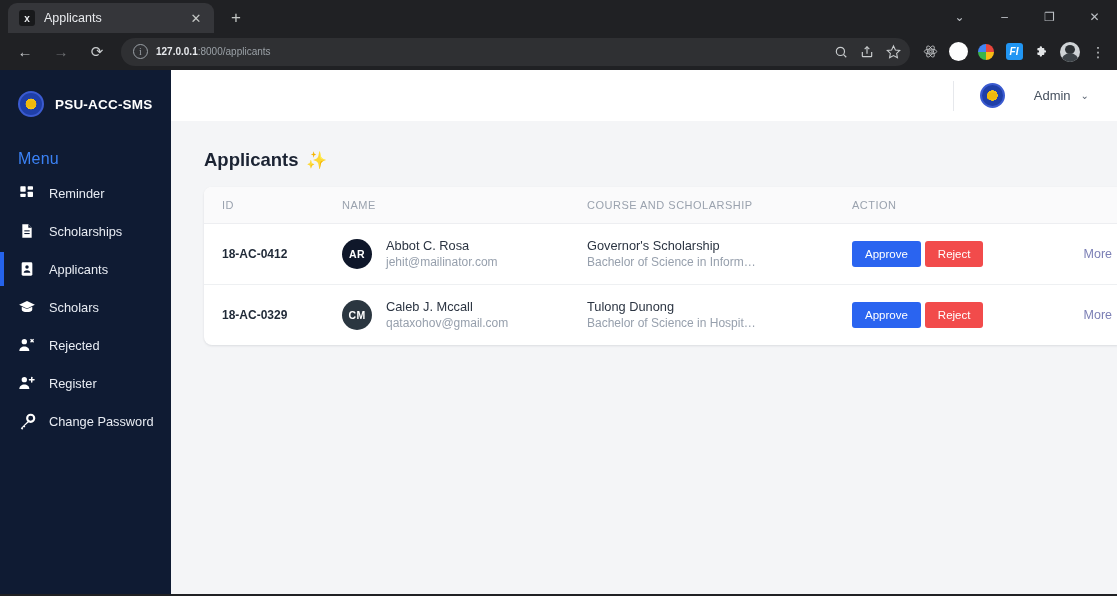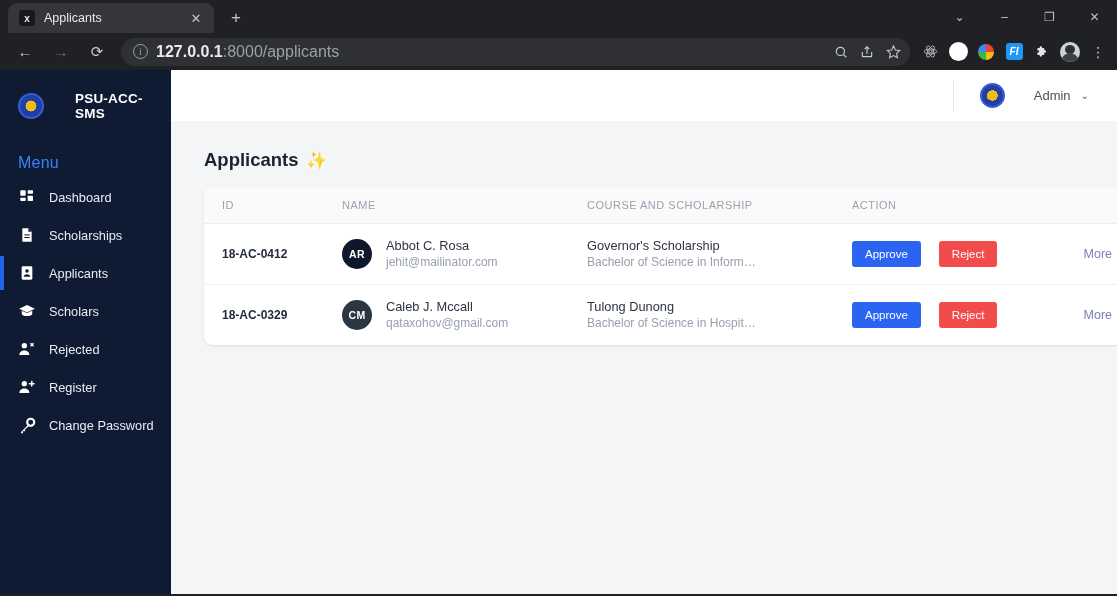--- a/index.html
+++ b/index.html
@@ -81,21 +81,21 @@
     display: flex; align-items: center; gap: 8px;
     padding: 0 12px;
     position: relative;
   }
   .omni-info {
     width: 15px; height: 15px; border-radius: 50%;
     border: 1.2px solid #9aa0a6; color: #9aa0a6;
     font-size: 10px; line-height: 13px; text-align: center;
     font-family: "Liberation Serif", serif;
   }
-  .omni-url { font-size: 16px; color: #9aa0a6; white-space: nowrap; }
+  .omni-url { font-size: 10px; color: #9aa0a6; white-space: nowrap; }
   .omni-url b { color: #e8eaed; font-weight: bold; }
   .omni-actions {
     position: absolute; right: 4px; display: flex; align-items: center;
   }
   .omni-icon {
     width: 26px; height: 26px; display: flex; align-items: center;
     justify-content: center; color: #c9ccce; font-size: 13px;
   }
   .ext-icons { display: flex; align-items: center; padding-right: 2px; }
   .ext {
@@ -155,21 +155,21 @@
     width: 26px; height: 26px; border-radius: 50%;
     background: radial-gradient(circle at 50% 50%, #f5c518 0 34%, #1f3fa8 36% 100%);
     border: 2px solid #3b5bd0;
     position: relative; flex-shrink: 0;
   }
   .brand-logo::after {
     content: ""; position: absolute; left: 50%; top: 50%;
     transform: translate(-50%, -50%);
     width: 10px; height: 7px; border-radius: 2px; background: #f0b90b;
   }
-  .brand-name { font-size: 13.5px; font-weight: 600; letter-spacing: .2px; margin-left: 20px; }
+  .brand-name { font-size: 13.5px; font-weight: 600; letter-spacing: .2px; }
   .sec-label {
     font-size: 16px; color: #3b82f6; padding: 18px 0 6px 18px;
     letter-spacing: .2px;
   }
   .nav-item {
     display: flex; align-items: center; gap: 13px;
     height: 38px; padding-left: 18px; position: relative;
     color: #e8ecf3; font-size: 12.8px;
   }
   .nav-item.active::before {
@@ -252,21 +252,21 @@
   .name-sub { color: #97a0ad; font-size: 12px; line-height: 1.4; }
   .course-main { color: #2b3442; font-size: 12.8px; line-height: 1.35; }
   .course-sub { color: #97a0ad; font-size: 12px; line-height: 1.4;
     white-space: nowrap; overflow: hidden; text-overflow: ellipsis; max-width: 172px; }
   .action-wrap { display: flex; align-items: center; }
   .btn {
     border: none; color: #fff; font-size: 11.5px;
     padding: 6px 13px; border-radius: 3px; cursor: pointer;
     font-family: "Liberation Sans", sans-serif; line-height: 1.25;
   }
-  .btn-approve { background: #2a64f0; margin-right: 18px; }
+  .btn-approve { background: #2a64f0; margin-right: 4px; }
   .btn-reject { background: #f24b4b; }
   .more-link {
     color: #7b7fb5; font-size: 12.5px; cursor: pointer;
     margin-left: auto; padding-right: 12px;
   }
 </style>
 </head>
 <body>
 
 <div class="browser">
@@ -359,21 +359,21 @@
 
       <div class="nav-item">
         <span class="nav-icon">
           <svg width="16" height="16" viewBox="0 0 24 24" fill="currentColor">
               <rect x="2" y="2" width="8" height="8" rx="1"></rect>
               <rect x="13" y="2" width="8" height="5" rx="1"></rect>
               <rect x="2" y="13" width="8" height="5" rx="1"></rect>
               <rect x="13" y="10" width="8" height="8" rx="1"></rect>
             </svg>
         </span>
-        <span class="nav-label">Dashboard</span>
+        <span class="nav-label">Reminder</span>
       </div>
 
       <div class="nav-item">
         <span class="nav-icon">
           <svg width="16" height="16" viewBox="0 0 24 24" fill="currentColor">
               <path d="M5 2h9l5 5v15H5z"></path>
               <path d="M14 2v5h5" fill="#0f1b33"></path>
               <rect x="8" y="11" width="8" height="1.6" fill="#0f1b33"></rect>
               <rect x="8" y="15" width="8" height="1.6" fill="#0f1b33"></rect>
             </svg>

